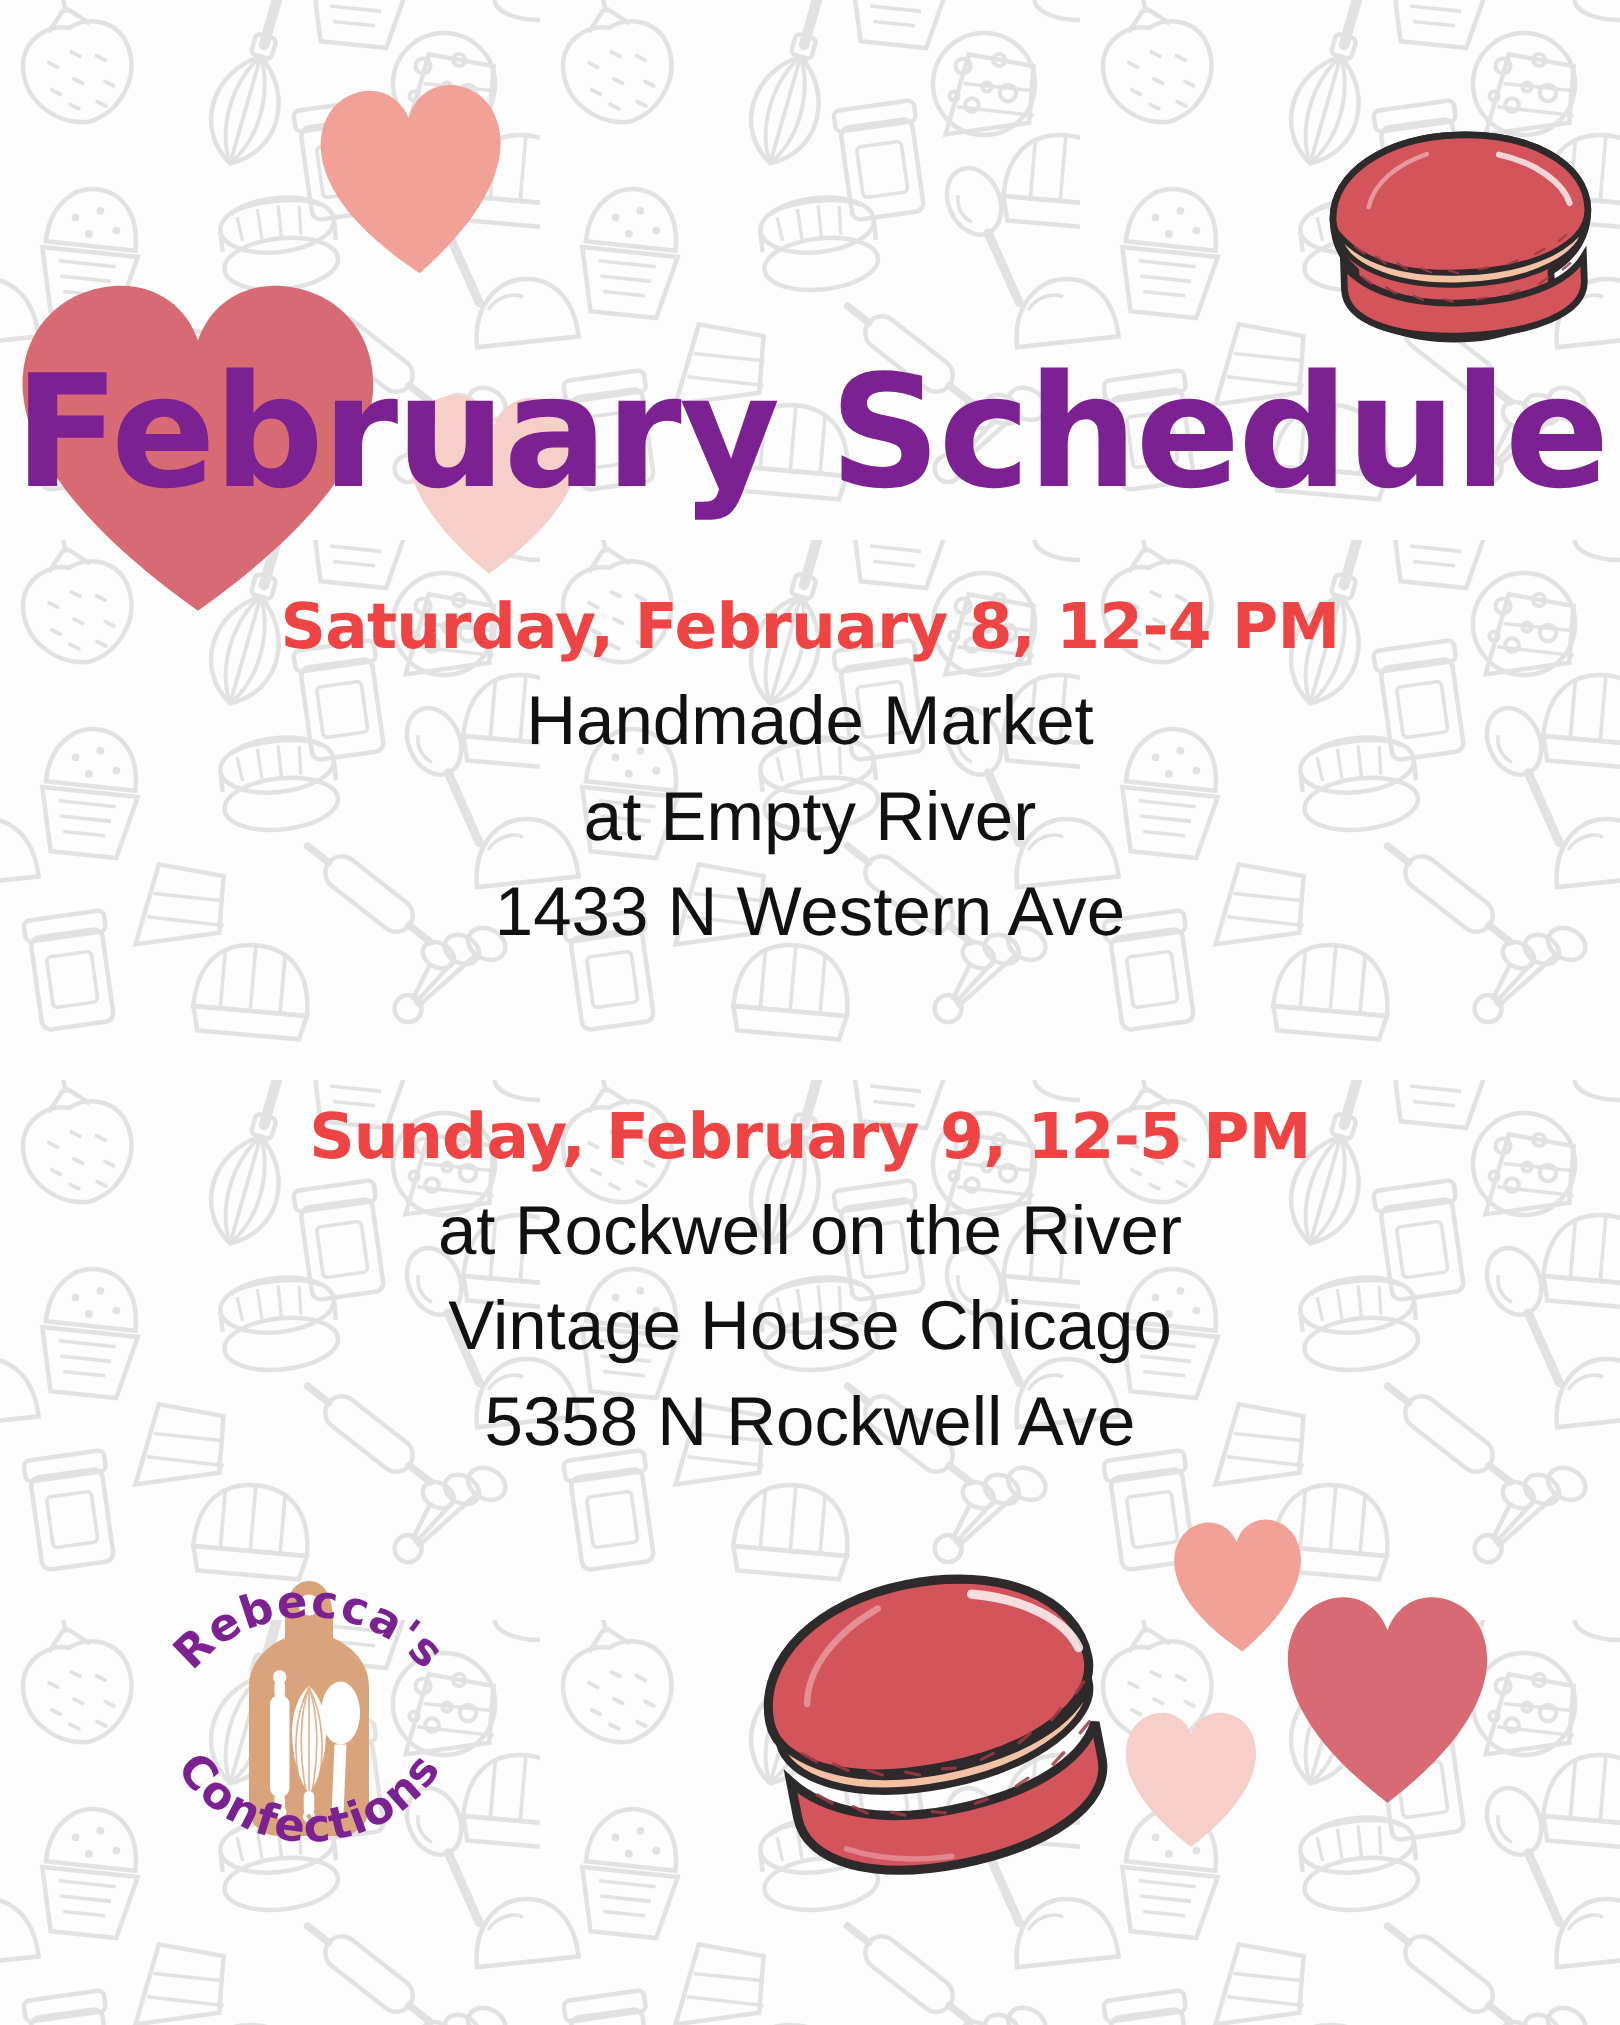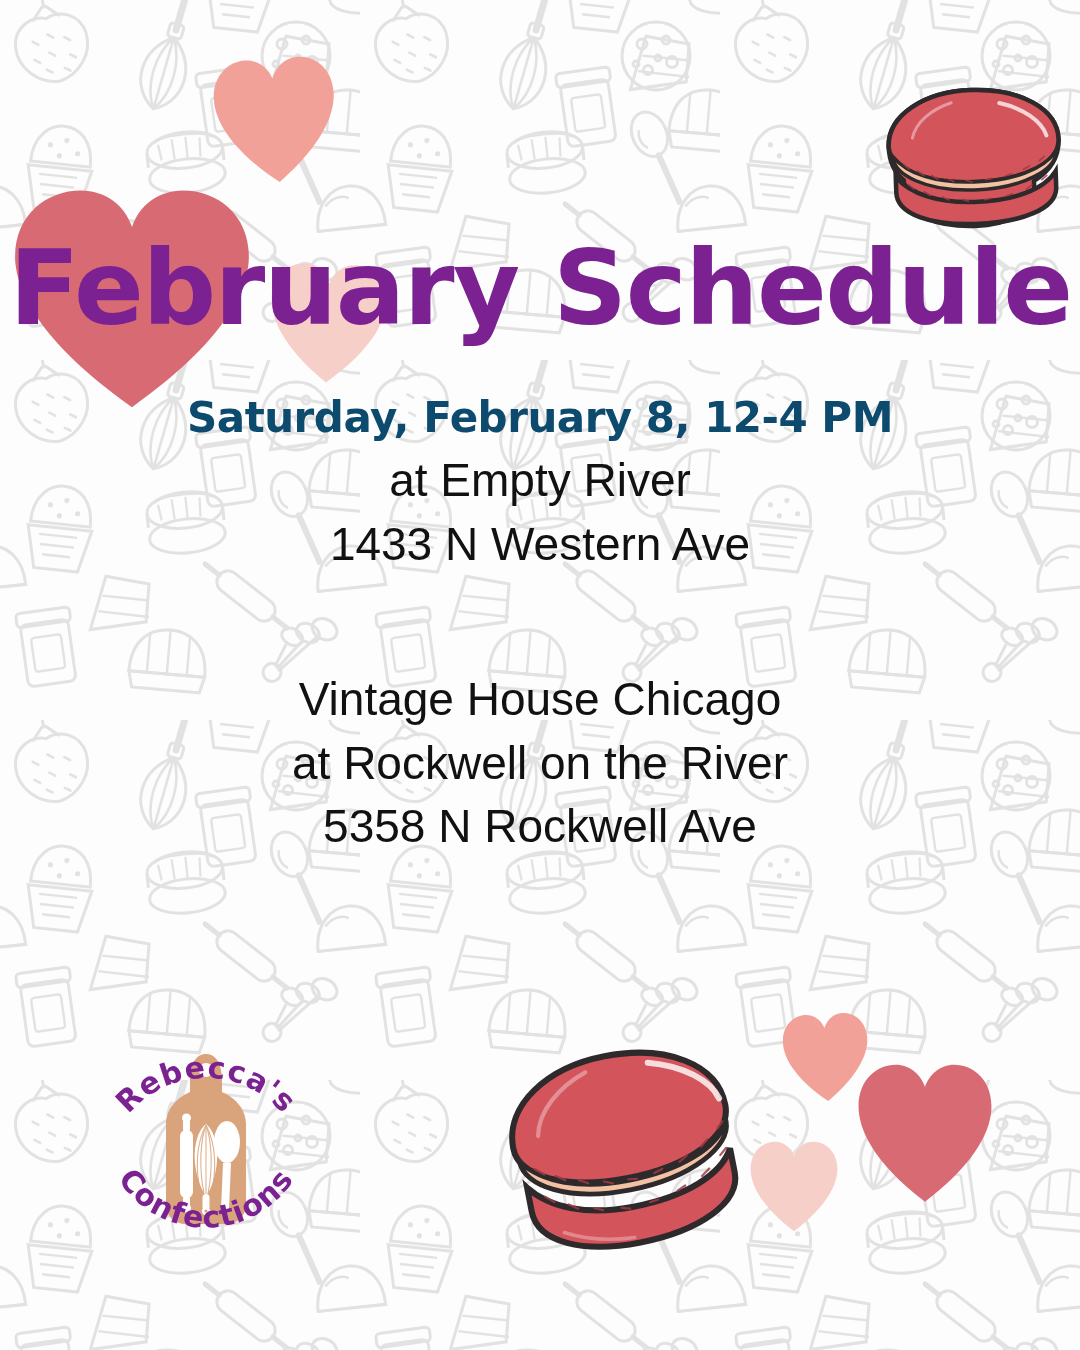--- a/index.html
+++ b/index.html
@@ -74,21 +74,21 @@
     text-align: center;
   }
   .event-block { margin-bottom: 0; }
   .event-block + .event-block { margin-top: 92px; }
 
   .event-date {
     font-family: "DejaVu Sans", "Liberation Sans", sans-serif;
     font-size: 42px;
     font-weight: 700;
     letter-spacing: -0.5px;
-    color: #0c4a6e;
+    color: #ef4444;
     line-height: 1.22;
     margin-bottom: 6px;
   }
   .event-line {
     font-family: "Liberation Sans", "DejaVu Sans", sans-serif;
     font-size: 46px;
     font-weight: 400;
     letter-spacing: 0px;
     color: #111111;
     line-height: 1.38;
@@ -320,27 +320,29 @@
   </div>
 
   <div id="title-wrap">
     <span id="poster-title">February Schedule</span>
   </div>
 
   <div id="events">
 
     <div class="event-block">
       <div class="event-date">Saturday, February 8, 12-4 PM</div>
+      <div class="event-line">Handmade Market</div>
       <div class="event-line">at Empty River</div>
       <div class="event-line">1433 N Western Ave</div>
     </div>
 
     <div class="event-block">
+      <div class="event-date">Sunday, February 9, 12-5 PM</div>
+      <div class="event-line">at Rockwell on the River</div>
       <div class="event-line">Vintage House Chicago</div>
-      <div class="event-line">at Rockwell on the River</div>
       <div class="event-line">5358 N Rockwell Ave</div>
     </div>
 
   </div>
 
   <div id="logo">
     <svg viewBox="0 0 232 250" xmlns="http://www.w3.org/2000/svg">
       <defs>
         <path id="arcTop" d="M 18,140 A 100,100 0 0 1 214,140" fill="none"></path>
         <path id="arcBottom" d="M 14,126 A 104,104 0 0 0 218,126" fill="none"></path>

